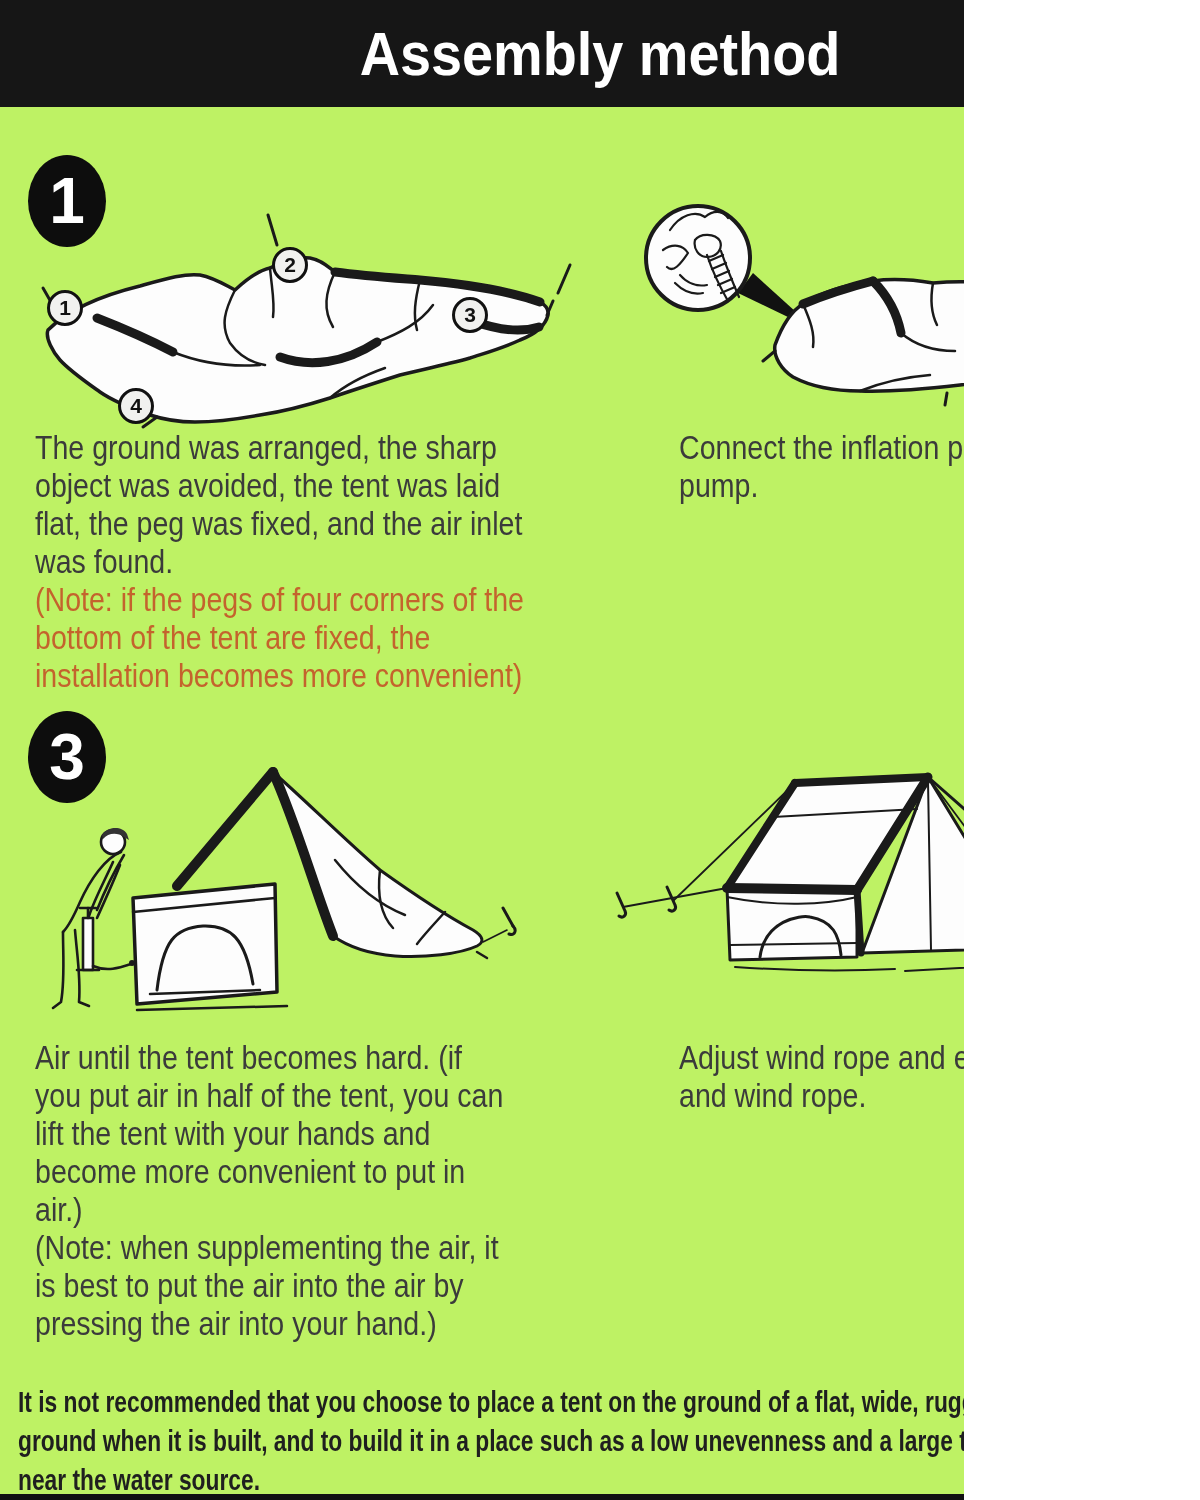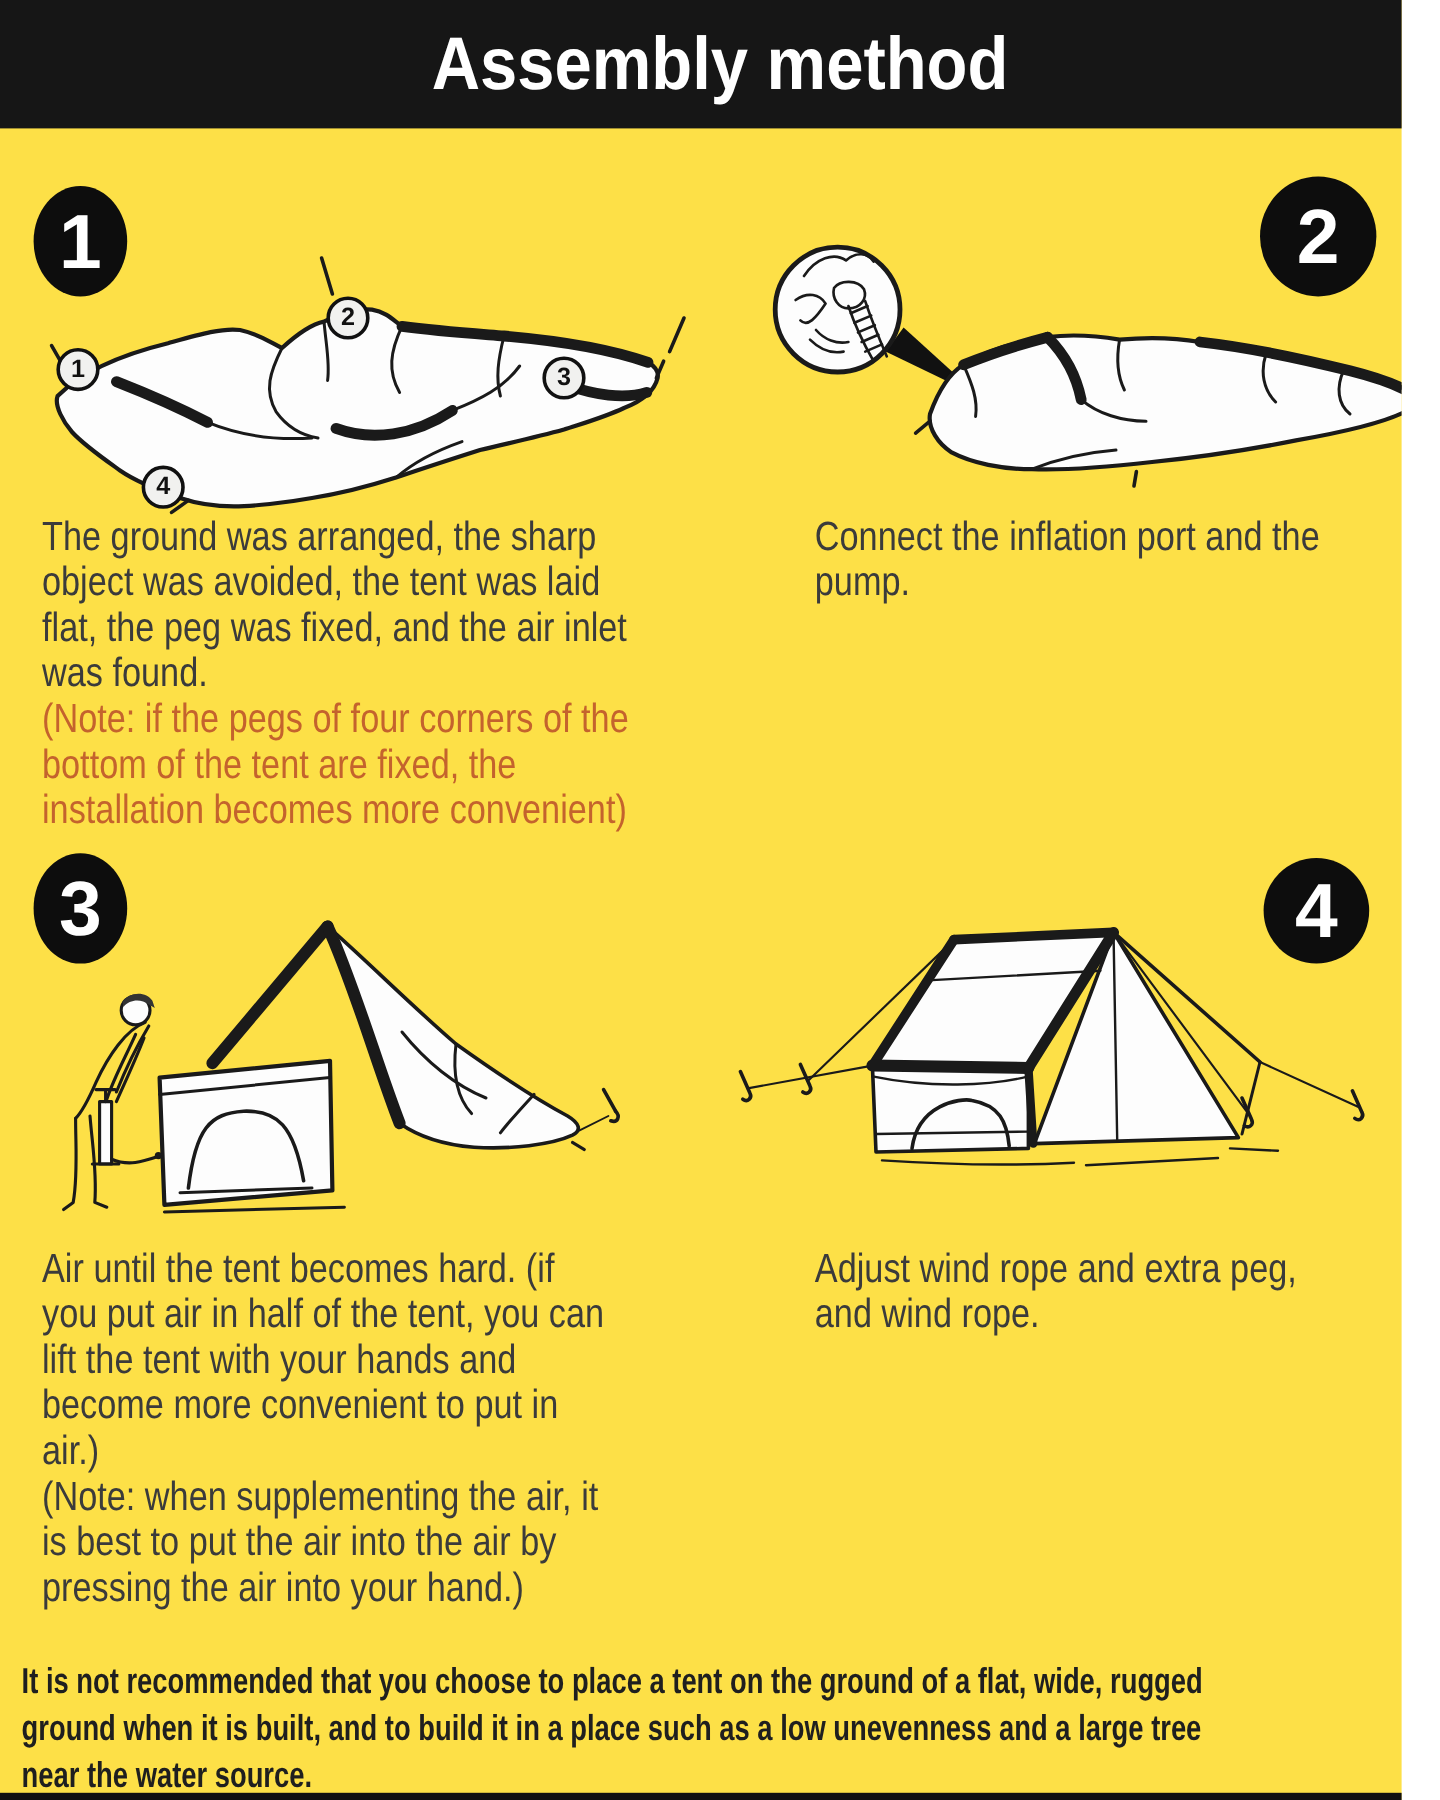--- a/index.html
+++ b/index.html
@@ -1,18 +1,18 @@
 <!DOCTYPE html>
 <html><head>
 <meta charset="utf-8">
 <style>
   html,body{margin:0;padding:0;}
   .page{
-    position:relative;width:1168px;height:1500px;
-    background:#fde047;overflow:hidden;
+    position:relative;width:964px;height:1500px;
+    background:#bef264;overflow:hidden;
     font-family:"Liberation Sans", sans-serif;
   }
   .header{
     position:absolute;left:0;top:0;width:1200px;height:107px;
     background:#161616;display:flex;align-items:center;justify-content:center;
   }
   .header .title{
     color:#ffffff;font-size:62px;font-weight:bold;letter-spacing:0px;
     transform:scaleX(0.90);transform-origin:center center;white-space:nowrap;
   }

